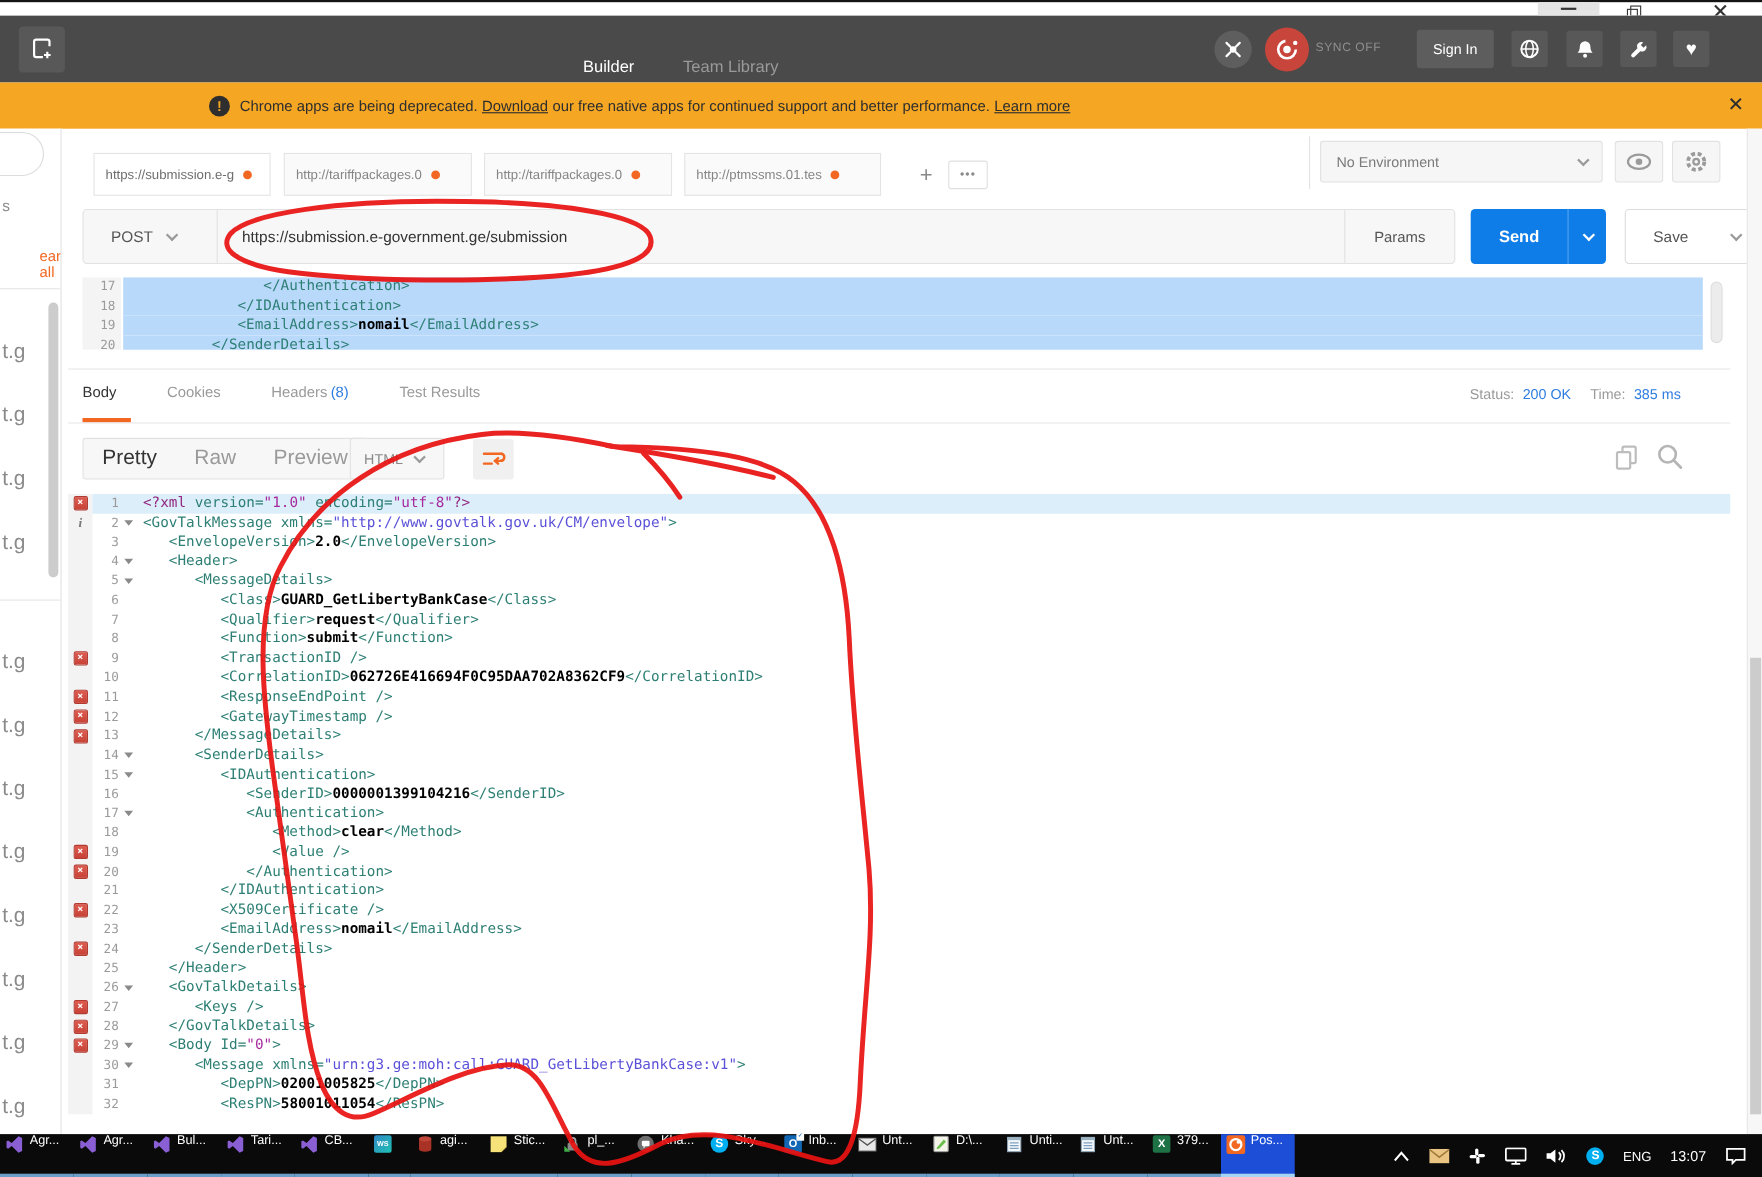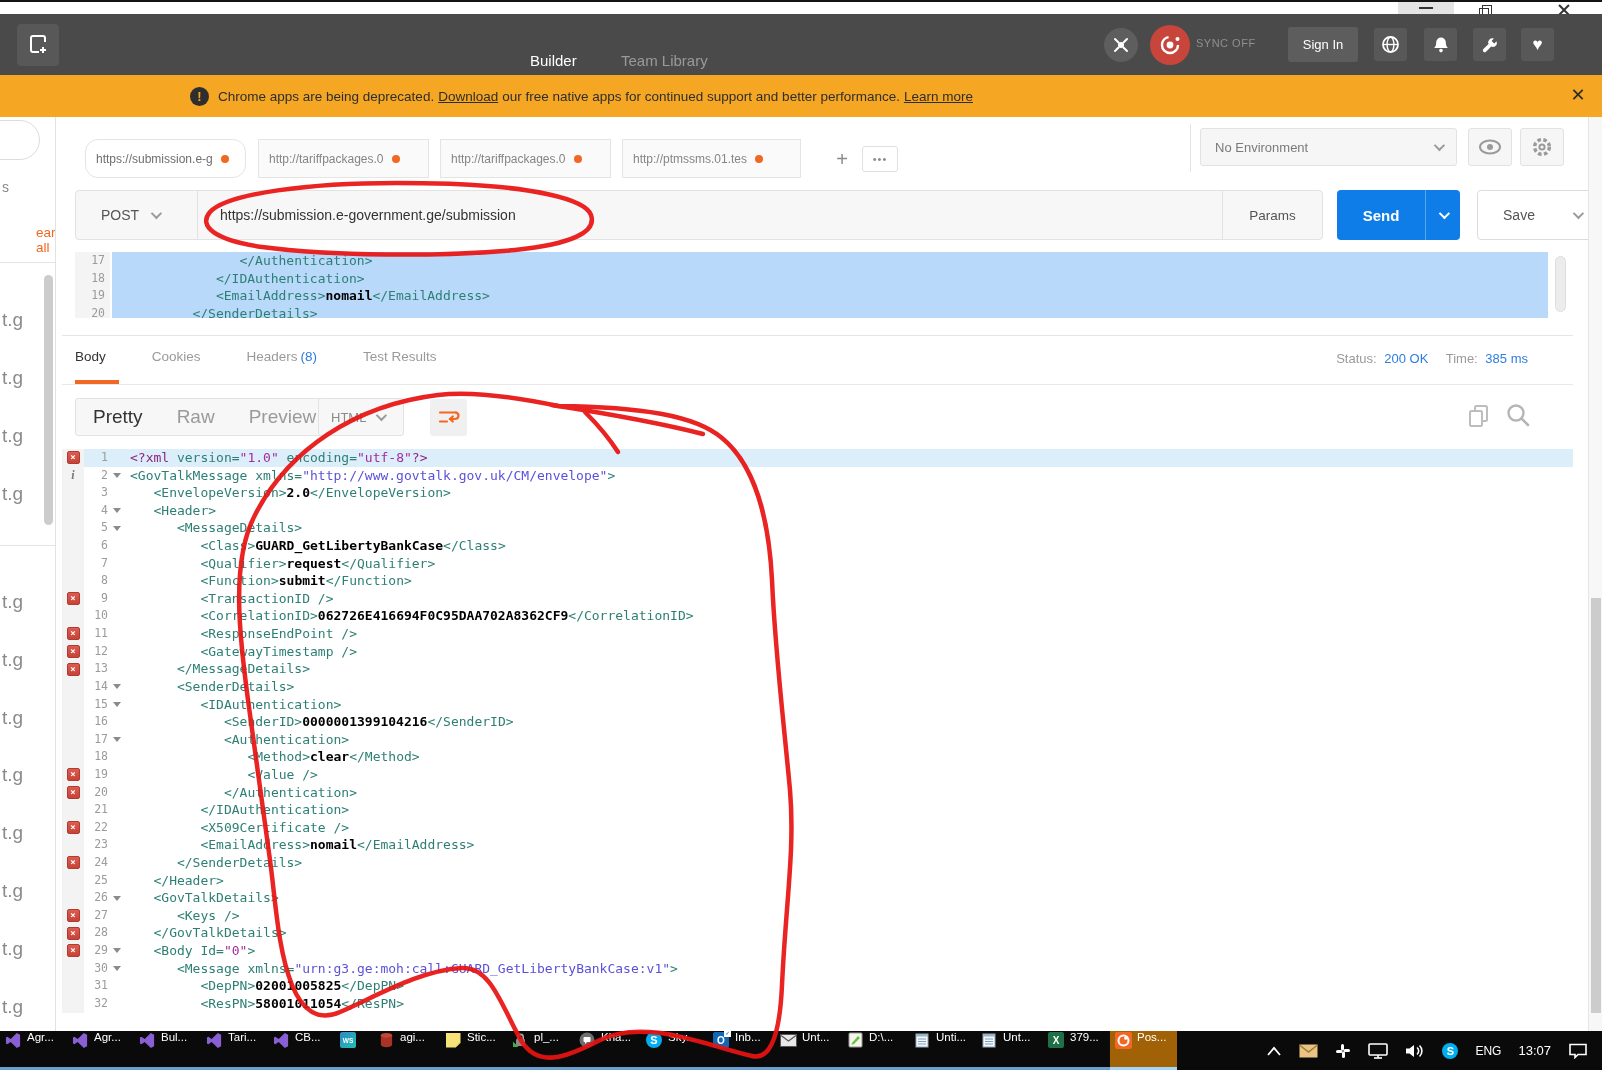--- a/index.html
+++ b/index.html
@@ -126,21 +126,21 @@
   .tk-txt { color:#000; font-weight:bold; }
 
   
   .win-scroll { position:absolute; left:1588px; top:117px; width:14px; height:914px; background:#f7f7f7; border-left:1px solid #e6e6e6; }
   .win-scroll .thumb { position:absolute; left:2px; top:481px; width:10px; height:415px; background:#ccc; }
 
   
   .taskbar { position:absolute; left:0; top:1031px; width:1602px; height:39px; background:#0a0a0a; display:flex; align-items:stretch; }
   .tb-item { position:relative; width:67px; flex:none; display:flex; gap:5px; padding:0 4px; border-bottom:3px solid #6b9fc9; }
   .tb-item.noname { width:38px; }
-  .tb-item.active { background:#a16207; border-bottom-color:#a5d4f5; }
+  .tb-item.active { background:#1d4ed8; border-bottom-color:#a5d4f5; }
   .tb-label { color:#fff; font-size:11.5px; white-space:nowrap; overflow:hidden; }
   .tb-icon { width:18px; height:18px; flex:none; display:flex; align-items:center; justify-content:center; }
   .tray { margin-left:auto; display:flex; align-items:center; gap:17px; padding-right:14px; color:#fff; }
   .tray-lang { font-size:12px; } .tray-time { font-size:13px; }
   .ws-box { width:16px; height:16px; background:linear-gradient(135deg,#2f88c5,#20c1b5); color:#fff; font-size:6.5px; font-weight:bold; display:flex; align-items:center; justify-content:center; border-radius:2px; }
   .sticky-box { width:15px; height:15px; background:#f6e278; clip-path:polygon(0 0,100% 0,100% 68%,68% 100%,0 100%); position:relative; }
   .sticky-box::after { content:""; position:absolute; right:0; bottom:0; width:6px; height:6px; background:#d9c24f; clip-path:polygon(0 100%,100% 0,100% 100%); }
   .excel-box { width:16px; height:16px; background:#1e7145; border-radius:2px; color:#fff; font-weight:bold; font-size:10px; display:flex; align-items:center; justify-content:center; }
   .postman-box { width:17px; height:17px; background:#f26722; border-radius:2px; display:flex; align-items:center; justify-content:center; }
   .skype-box { width:16px; height:16px; background:#00aff0; border-radius:50%; color:#fff; font-size:11px; font-weight:bold; display:flex; align-items:center; justify-content:center; }
@@ -247,21 +247,21 @@
         <div class="sb-item" style="top: 647px;">t.g</div>
         <div class="sb-item" style="top: 705px;">t.g</div>
         <div class="sb-item" style="top: 763px;">t.g</div>
         <div class="sb-item" style="top: 821px;">t.g</div>
         <div class="sb-item" style="top: 879px;">t.g</div>
       </div>
     <div class="sb-div2"></div>
   </div>
 
   <div id="req-tabs">
-      <div class="req-tab active" style="left: 85px; width: 161px; border-radius: 13px;">
+      <div class="req-tab active" style="left: 85px; width: 161px;">
         <span>https://submission.e-g</span>
         <span class="dot"></span>
       </div>
       <div class="req-tab" style="left: 258px; width: 171px;">
         <span>http://tariffpackages.0</span>
         <span class="dot"></span>
       </div>
       <div class="req-tab" style="left: 440px; width: 171px;">
         <span>http://tariffpackages.0</span>
         <span class="dot"></span>

